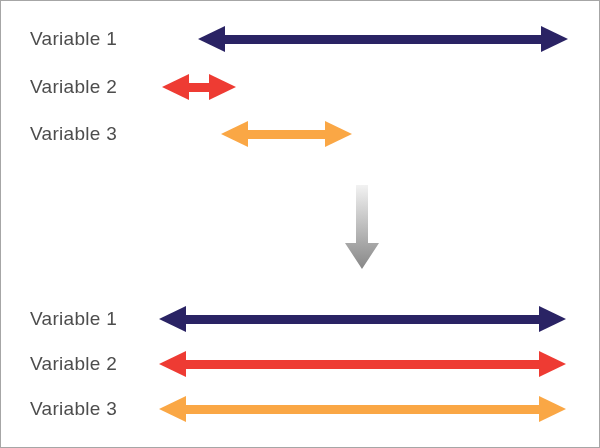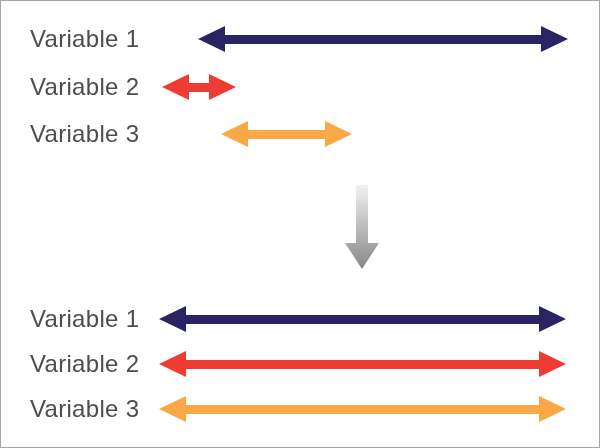--- a/index.html
+++ b/index.html
@@ -21,21 +21,21 @@
     position: absolute;
     left: 0;
     width: 100%;
     height: 26px;
   }
   .var-label {
     position: absolute;
     left: 29px;
     top: 50%;
     transform: translateY(-50%);
-    font-size: 24px;
+    font-size: 19px;
     letter-spacing: 0.3px;
     color: #4d4d4d;
     white-space: nowrap;
   }
   .dbl-arrow {
     position: absolute;
     top: 0;
     height: 26px;
     display: flex;
     align-items: center;

